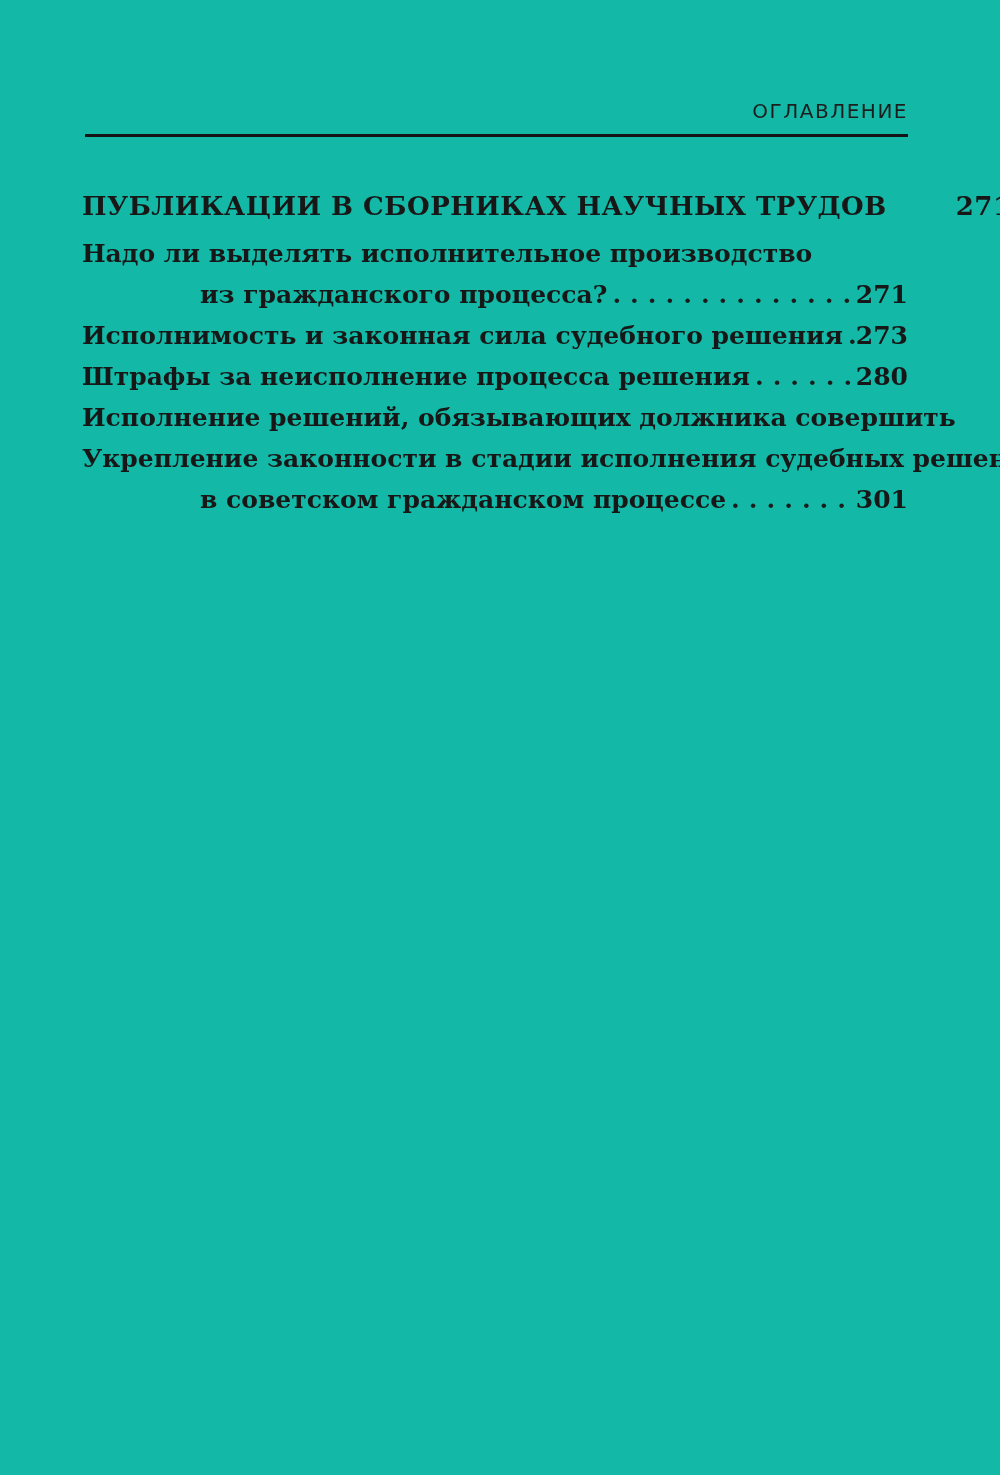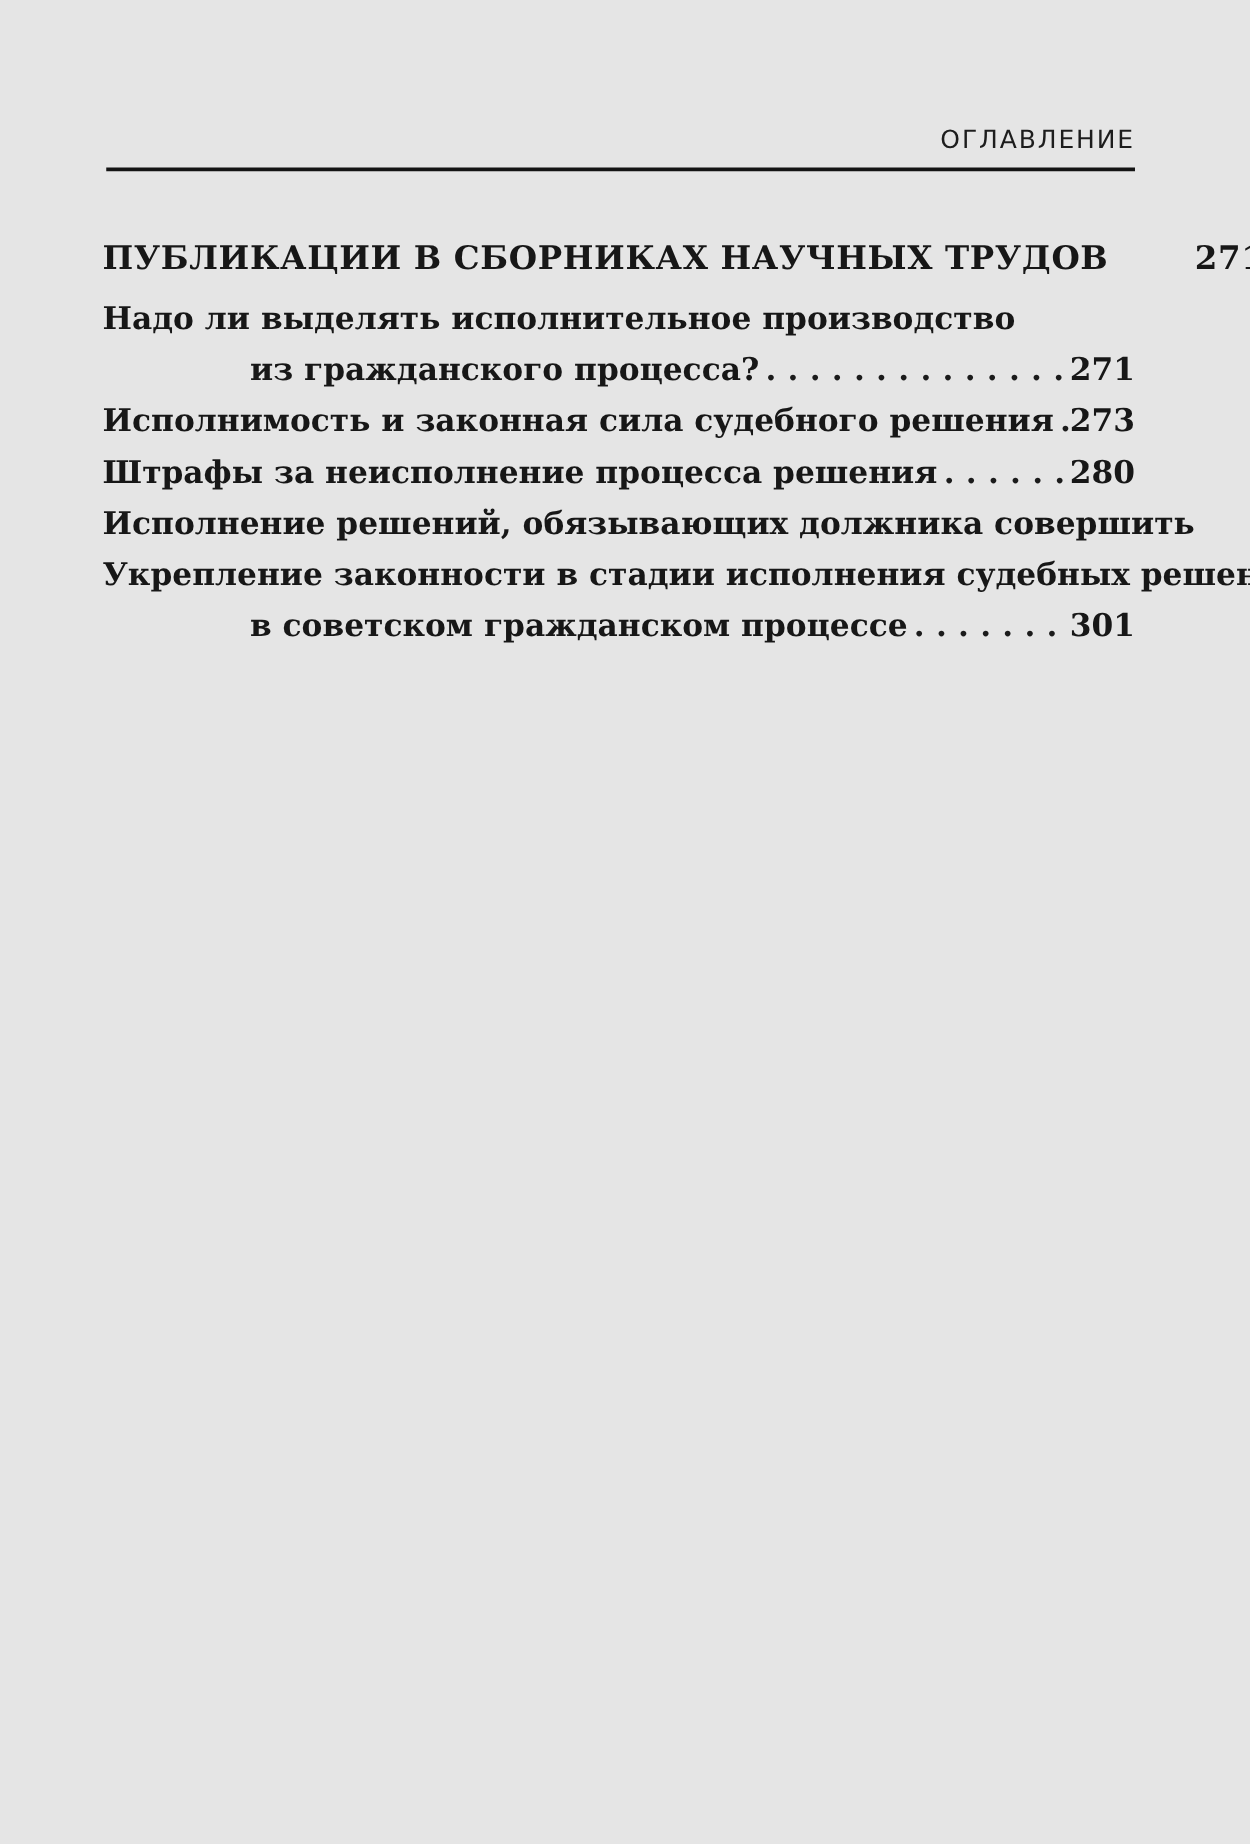--- a/index.html
+++ b/index.html
@@ -4,21 +4,21 @@
 <style>
   html, body {
     margin: 0;
     padding: 0;
     background: #ffffff;
   }
   .page {
     position: relative;
     width: 1000px;
     height: 1475px;
-    background: #e5e5e5;
+    background: #14b8a6;
     overflow: hidden;
     font-family: "DejaVu Serif", "Liberation Serif", serif;
     color: #171717;
   }
   .header-title {
     position: absolute;
     top: 99px;
     right: 92px;
     font-family: "DejaVu Sans", "Liberation Sans", sans-serif;
     font-size: 20px;

